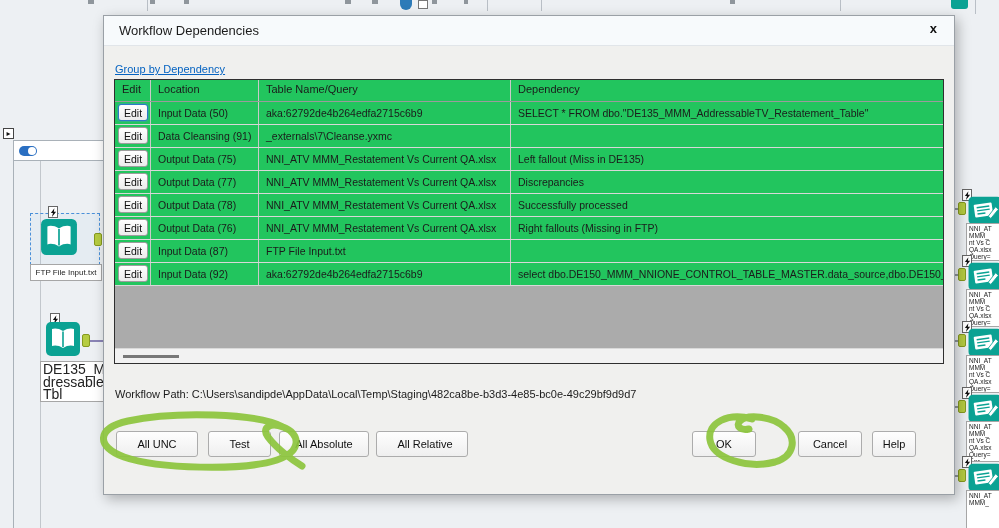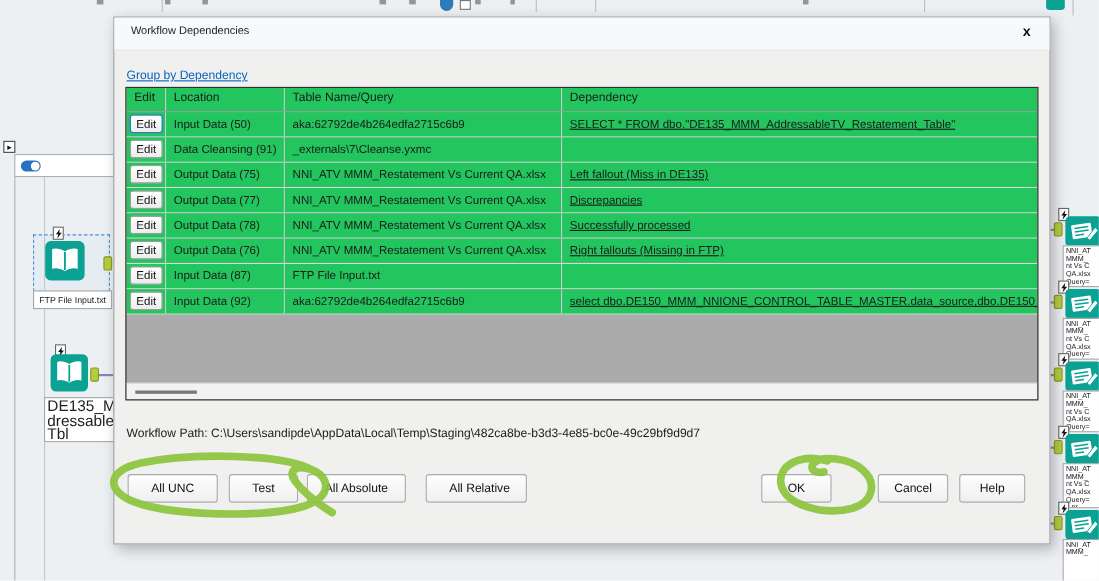--- a/index.html
+++ b/index.html
@@ -25,34 +25,34 @@
   .badge{position:absolute;width:10px;height:12px;background:#ffffff;border:1px solid #666;
          box-sizing:border-box;display:flex;align-items:center;justify-content:center;}
   .tool-label{position:absolute;background:#ffffff;border:1px solid #a6a6a6;box-sizing:border-box;
               font-size:8px;color:#222;overflow:hidden;padding:1px 2px;line-height:11px;}
   .tool-label.center{text-align:center;line-height:13px;}
   .right-label{font-size:6.5px;line-height:6.9px;padding:2px 1px 0 2px;white-space:nowrap;}
   
   .dialog{position:absolute;left:103px;top:15px;width:852px;height:480px;background:#f0f0ee;
           border:1px solid #9aa0a6;box-shadow:3px 4px 12px rgba(0,0,0,0.28);box-sizing:border-box;z-index:10;}
   .titlebar{position:absolute;left:0;top:0;right:0;height:29px;background:#f7fafc;border-bottom:1px solid #e1e5e9;}
-  .dlg-title{position:absolute;left:15px;top:7px;font-size:10px;}
+  .dlg-title{position:absolute;left:15px;top:7px;font-size:13px;}
   .close-x{position:absolute;right:17px;top:5px;font-size:13px;font-weight:bold;color:#111;cursor:pointer;}
   .link{position:absolute;left:11px;top:47px;font-size:11px;color:#0563c1;text-decoration:underline;cursor:pointer;}
   .dtable{position:absolute;left:10px;top:63px;width:830px;height:285px;border:1px solid #2f2f2f;
           background:#ababab;box-sizing:border-box;overflow:hidden;}
   .thead,.trow{display:grid;grid-template-columns:36px 108px 252px 1fr;background:#22c55e;}
   .thead{height:21px;border-bottom:1px solid #9b9b9b;}
   .trow{height:22px;border-bottom:1px solid #d8d8d8;}
   .hcell{font-size:11px;padding:3px 0 0 7px;border-right:1px solid #c9c9c9;box-sizing:border-box;
          white-space:nowrap;overflow:hidden;}
   .hcell:last-child{border-right:none;}
   .cell{font-size:10.5px;padding:5px 0 0 7px;border-right:1px solid #c9c9c9;box-sizing:border-box;
         white-space:nowrap;overflow:hidden;}
-  .cell:last-child{border-right:none;text-decoration:underline;}
+  .cell:last-child{border-right:none;}
   .c-edit{padding:2px 0 0 3px;}
   .edit-btn{width:30px;height:17px;font-size:10.5px;font-family:inherit;color:#111;
             background:linear-gradient(#ffffff,#ececec);border:1px solid #9d9d9d;border-radius:3px;padding:0;}
   .edit-btn.focused{border:1px solid #2d7ac7;box-shadow:0 0 0 1px rgba(80,140,210,0.35);}
   .hscroll{position:absolute;left:0;right:0;bottom:0;height:14px;background:#f2f2f2;border-top:1px solid #d9d9d9;}
   .hthumb{position:absolute;left:8px;top:6px;width:56px;height:3px;background:#787878;}
   .wfpath{position:absolute;left:11px;top:372px;font-size:11px;white-space:nowrap;}
   .dlg-btn{position:absolute;top:415px;height:26px;font-size:11px;font-family:inherit;color:#111;
            background:linear-gradient(#fefefe,#efefef);border:1px solid #acacac;border-radius:3px;}
   .anno{position:absolute;left:0;top:0;z-index:50;pointer-events:none;}
@@ -323,23 +323,23 @@
 
     <div class="wfpath">
       <span>Workflow Path:</span>
       <span>C:\Users\sandipde\AppData\Local\Temp\Staging\482ca8be-b3d3-4e85-bc0e-49c29bf9d9d7</span>
     </div>
 
     <div id="dlg-buttons"></div>
   <button class="dlg-btn" style="left: 12px; width: 82px;">All UNC</button>
       <button class="dlg-btn" style="left: 104px; width: 63px;">Test</button>
       <button class="dlg-btn" style="left: 175px; width: 90px;">All Absolute</button>
-      <button class="dlg-btn" style="left: 283px; width: 92px; padding-left: 12px;">All Relative</button>
+      <button class="dlg-btn" style="left: 272px; width: 92px; padding-left: 12px;">All Relative</button>
       <button class="dlg-btn" style="left: 588px; width: 64px;">OK</button>
       <button class="dlg-btn" style="left: 694px; width: 64px;">Cancel</button>
-      <button class="dlg-btn" style="left: 768px; width: 60px;">Help</button>
+      <button class="dlg-btn" style="left: 768px; width: 44px;">Help</button>
     </div>
 
   <svg class="anno" width="999" height="528" viewBox="0 0 999 528">
     <path d="M 283 427 C 258 413 175 411 128 421 C 96 428 96 447 124 457 C 158 469 243 471 277 460 C 303 451 300 433 283 427 C 270 422 261 428 268 437 C 276 448 292 460 302 466" fill="none" stroke="#8CC43C" stroke-width="7" stroke-linecap="round" opacity="0.92"></path>
     <path d="M 752 419 C 728 412 707 423 710 440 C 713 459 749 469 775 462 C 795 456 797 438 784 427 C 772 416 747 414 740 421 C 735 426 741 431 749 429" fill="none" stroke="#8CC43C" stroke-width="7" stroke-linecap="round" opacity="0.92"></path>
   </svg>
 </div>
 
 </body></html>

